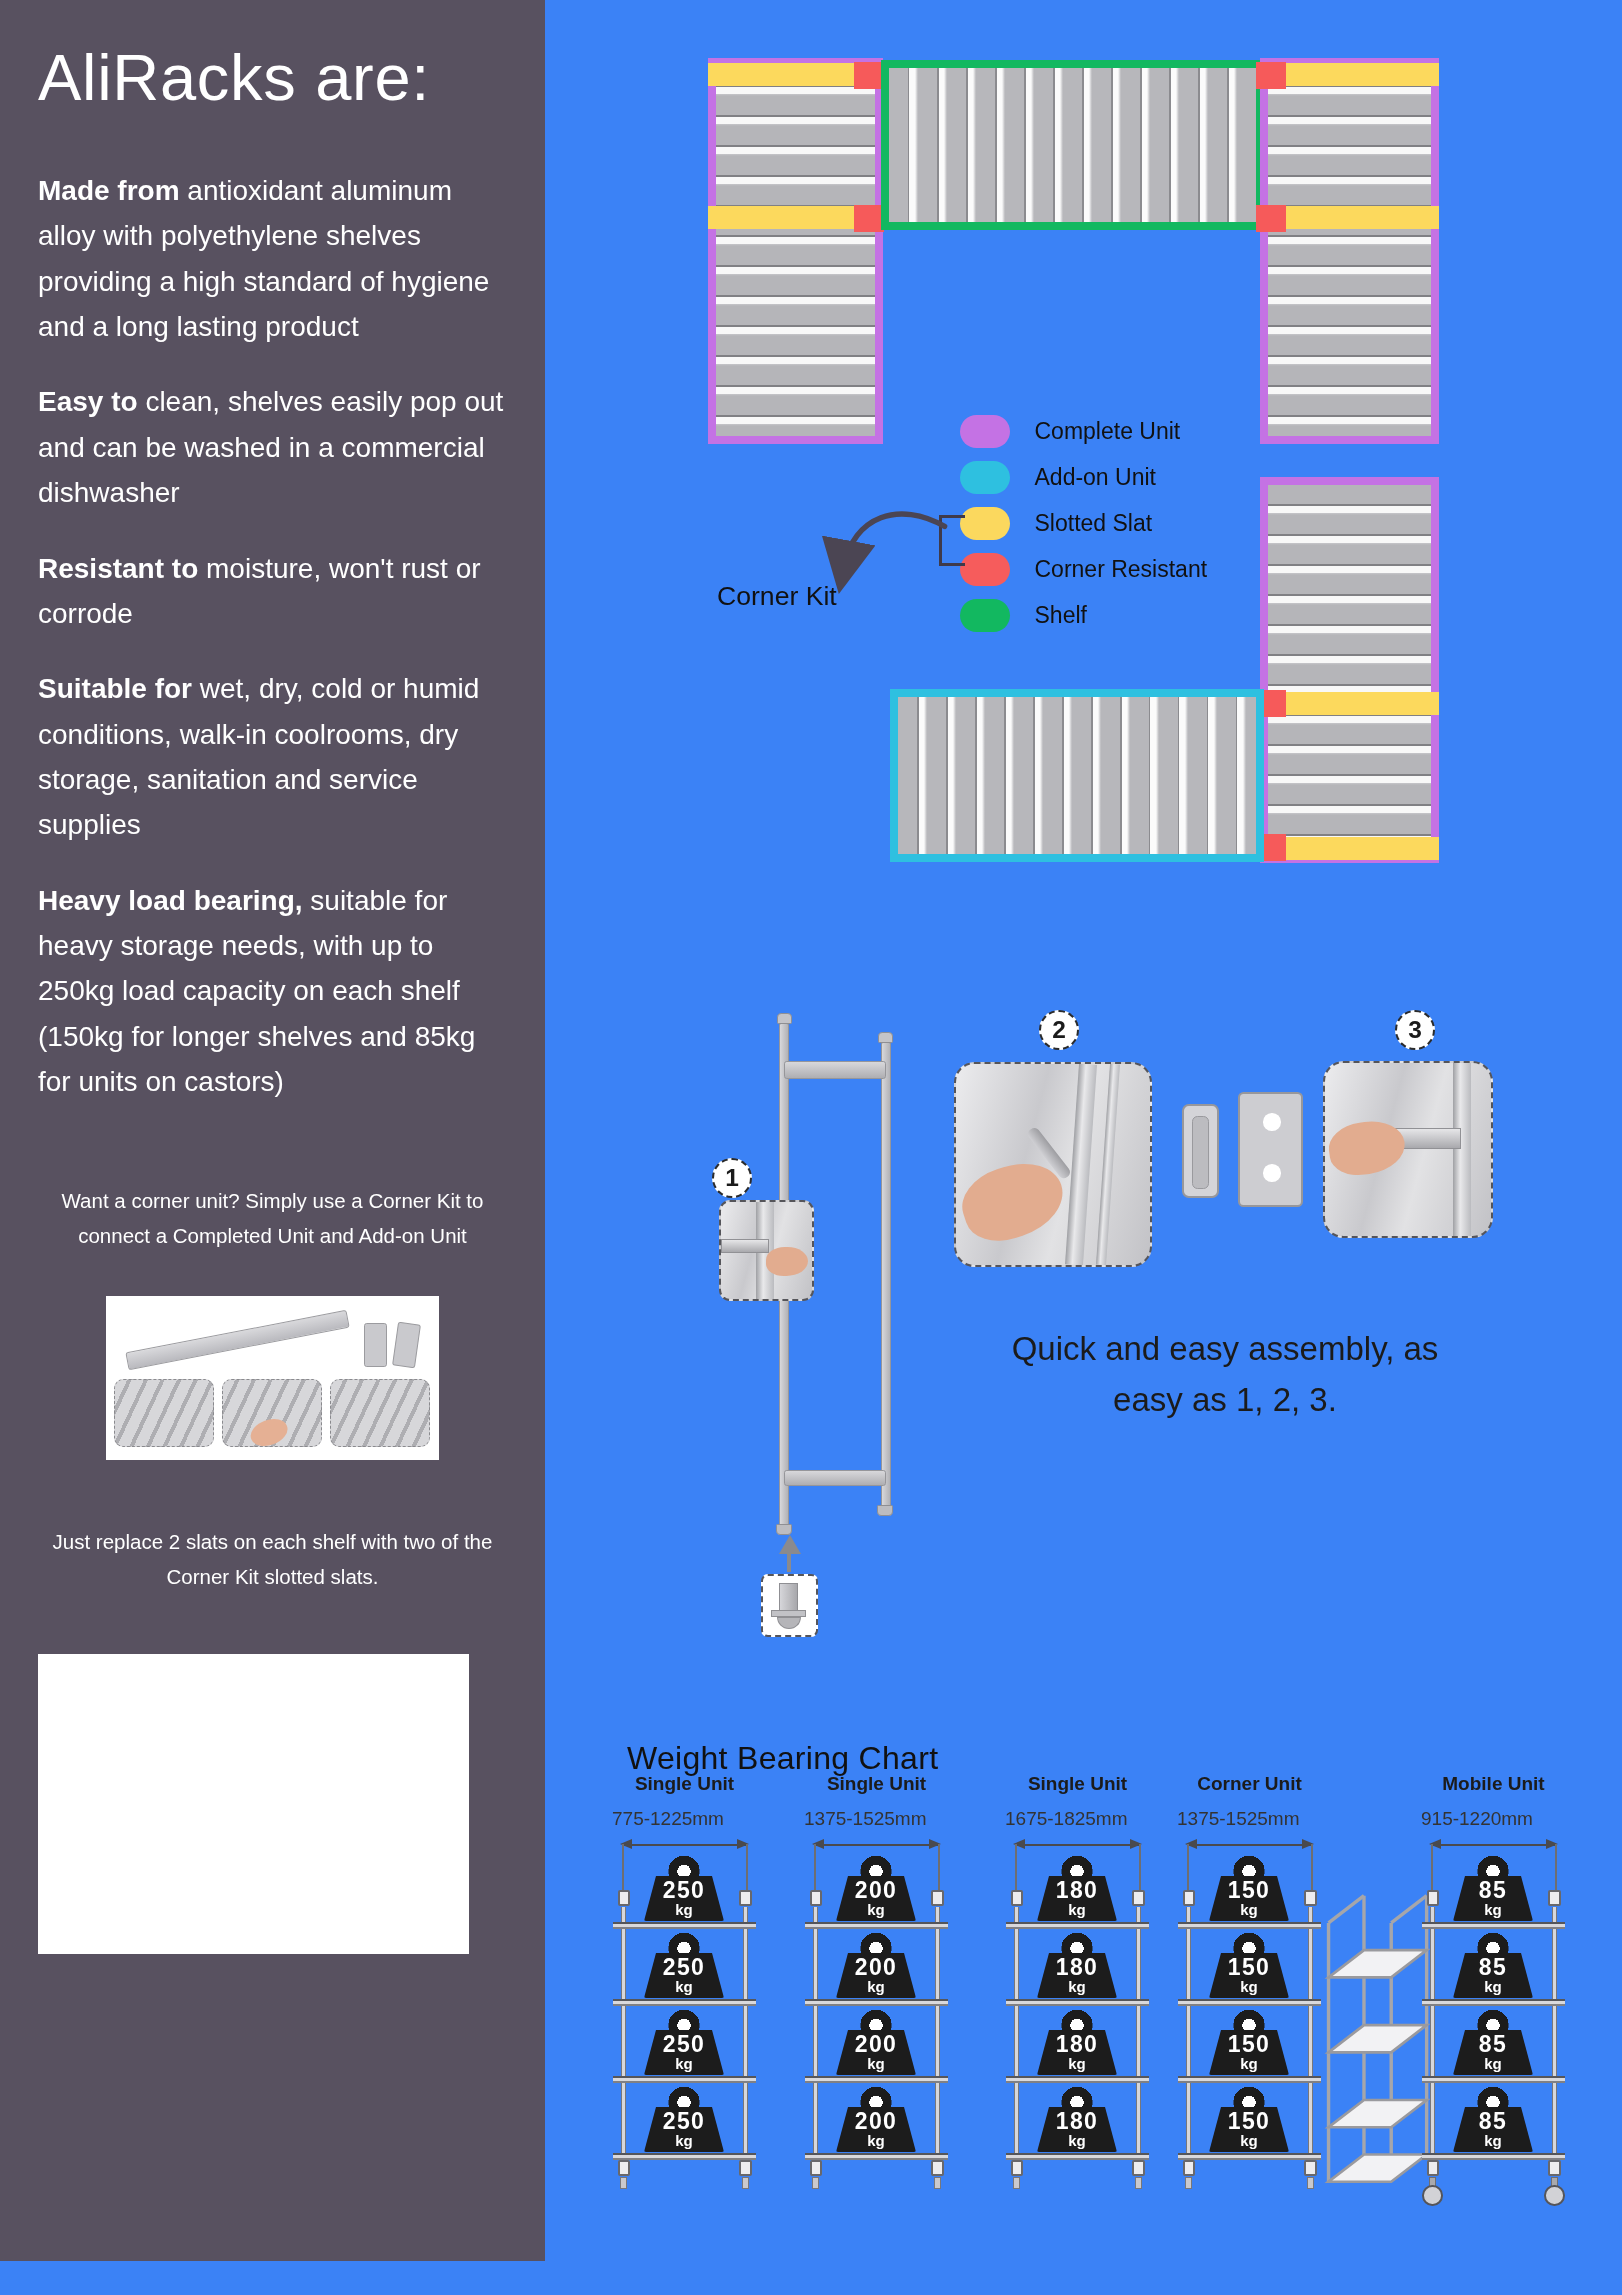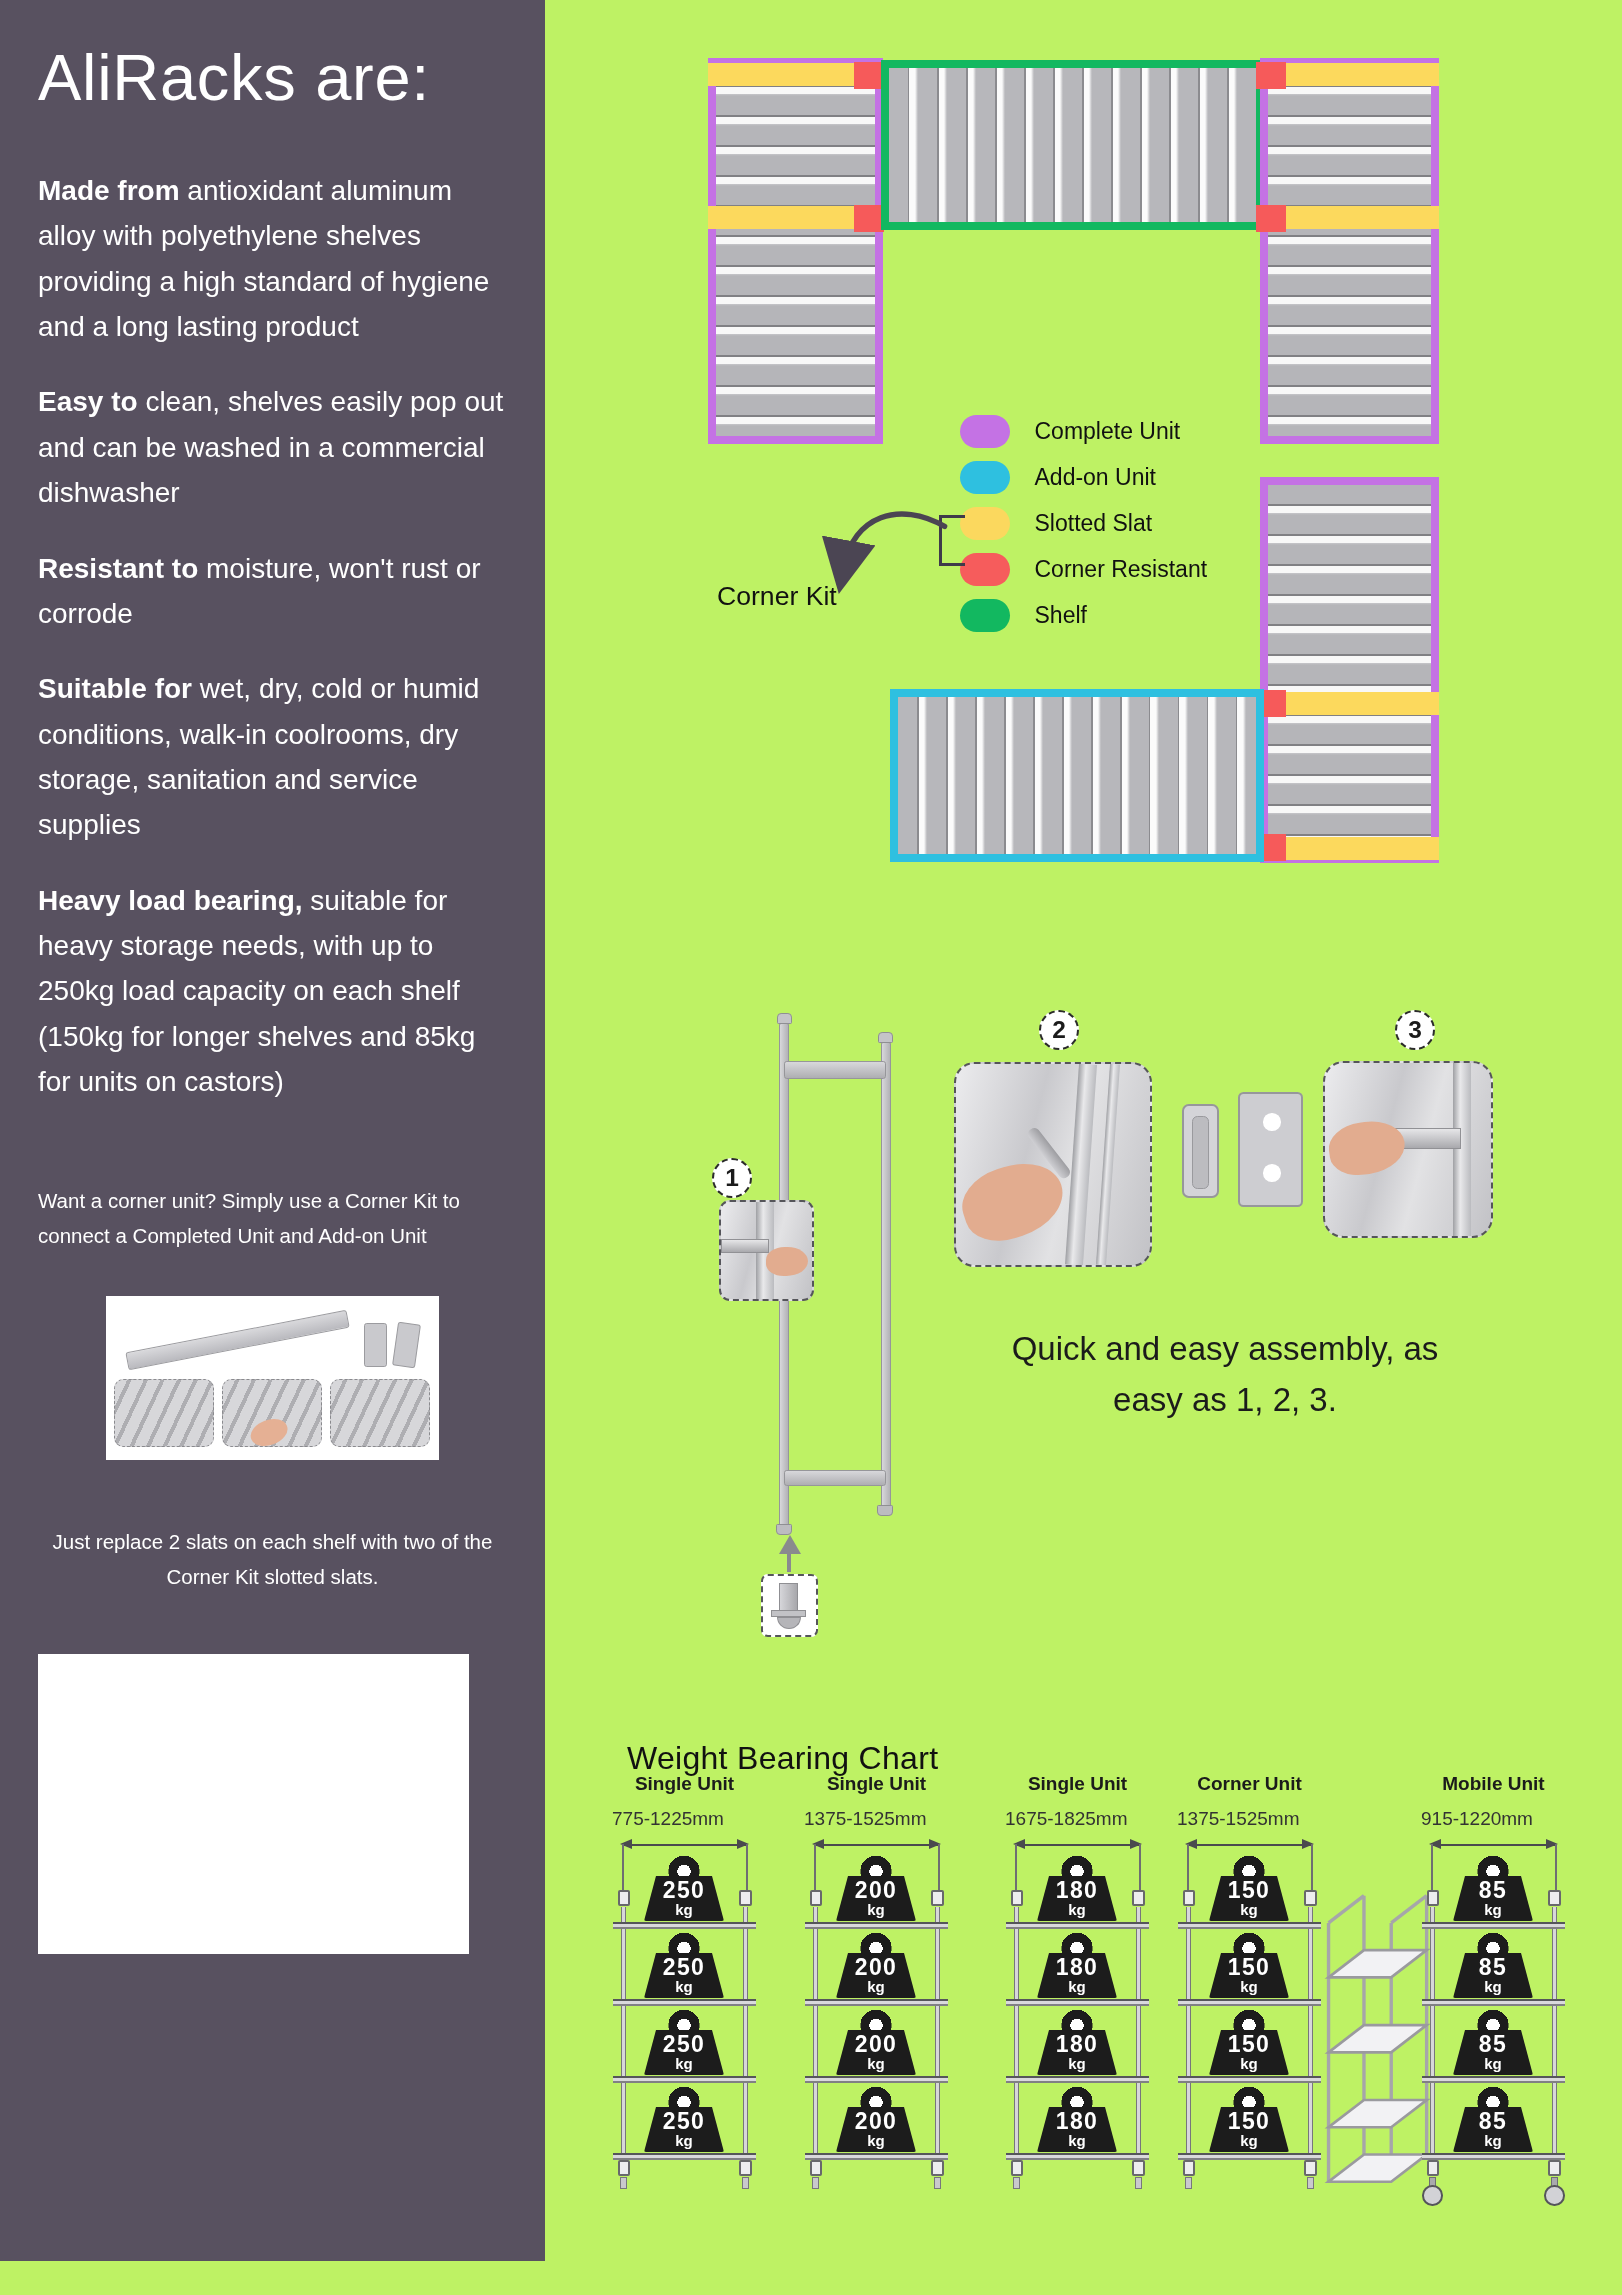--- a/index.html
+++ b/index.html
@@ -2,31 +2,31 @@
 <html style="font-size:11px"><head>
 <meta charset="utf-8">
 <style>
   * { margin:0; padding:0; box-sizing:border-box; }
   html,body { background:#ffffff; }
   body {
     width:1623px; height:2295px;
     font-family:"Liberation Sans", sans-serif;
     position:relative; overflow:hidden;
   }
-  .page { position:absolute; inset:0; background:#bef264; }
+  .page { position:absolute; inset:0; background:#3b82f6; }
 
   
   .sidebar {
     position:absolute; left:0; top:0; width:545px; height:2261px;
     background:#585160; color:#ffffff; padding:40px 38px 0 38px;
   }
   .sidebar h1 { font-size:65px; font-weight:400; letter-spacing:0.7px; margin-bottom:53px; }
   .sidebar p.para { font-size:28px; line-height:1.62; margin-bottom:30px; font-weight:400; }
   .sidebar p.para b { font-weight:700; }
-  .sidebar p.note { font-size:20.5px; line-height:1.7; text-align:left; margin-top:80px; }
+  .sidebar p.note { font-size:20.5px; line-height:1.7; text-align:center; margin-top:80px; }
   .sidebar p.note2 { font-size:20.5px; line-height:1.7; text-align:center; margin-top:65px; }
 
   .kit-photo {
     margin:42px auto 0 auto; width:333px; height:164px; background:#ffffff;
     position:relative; overflow:hidden;
   }
   .kit-slat {
     position:absolute; left:19px; top:35px; width:225px; height:17.7px;
     background:linear-gradient(#d9d9dc,#b9b9be); border:1.4px solid #9b9b9f;
     transform:rotate(-11deg); border-radius:2.7px;

